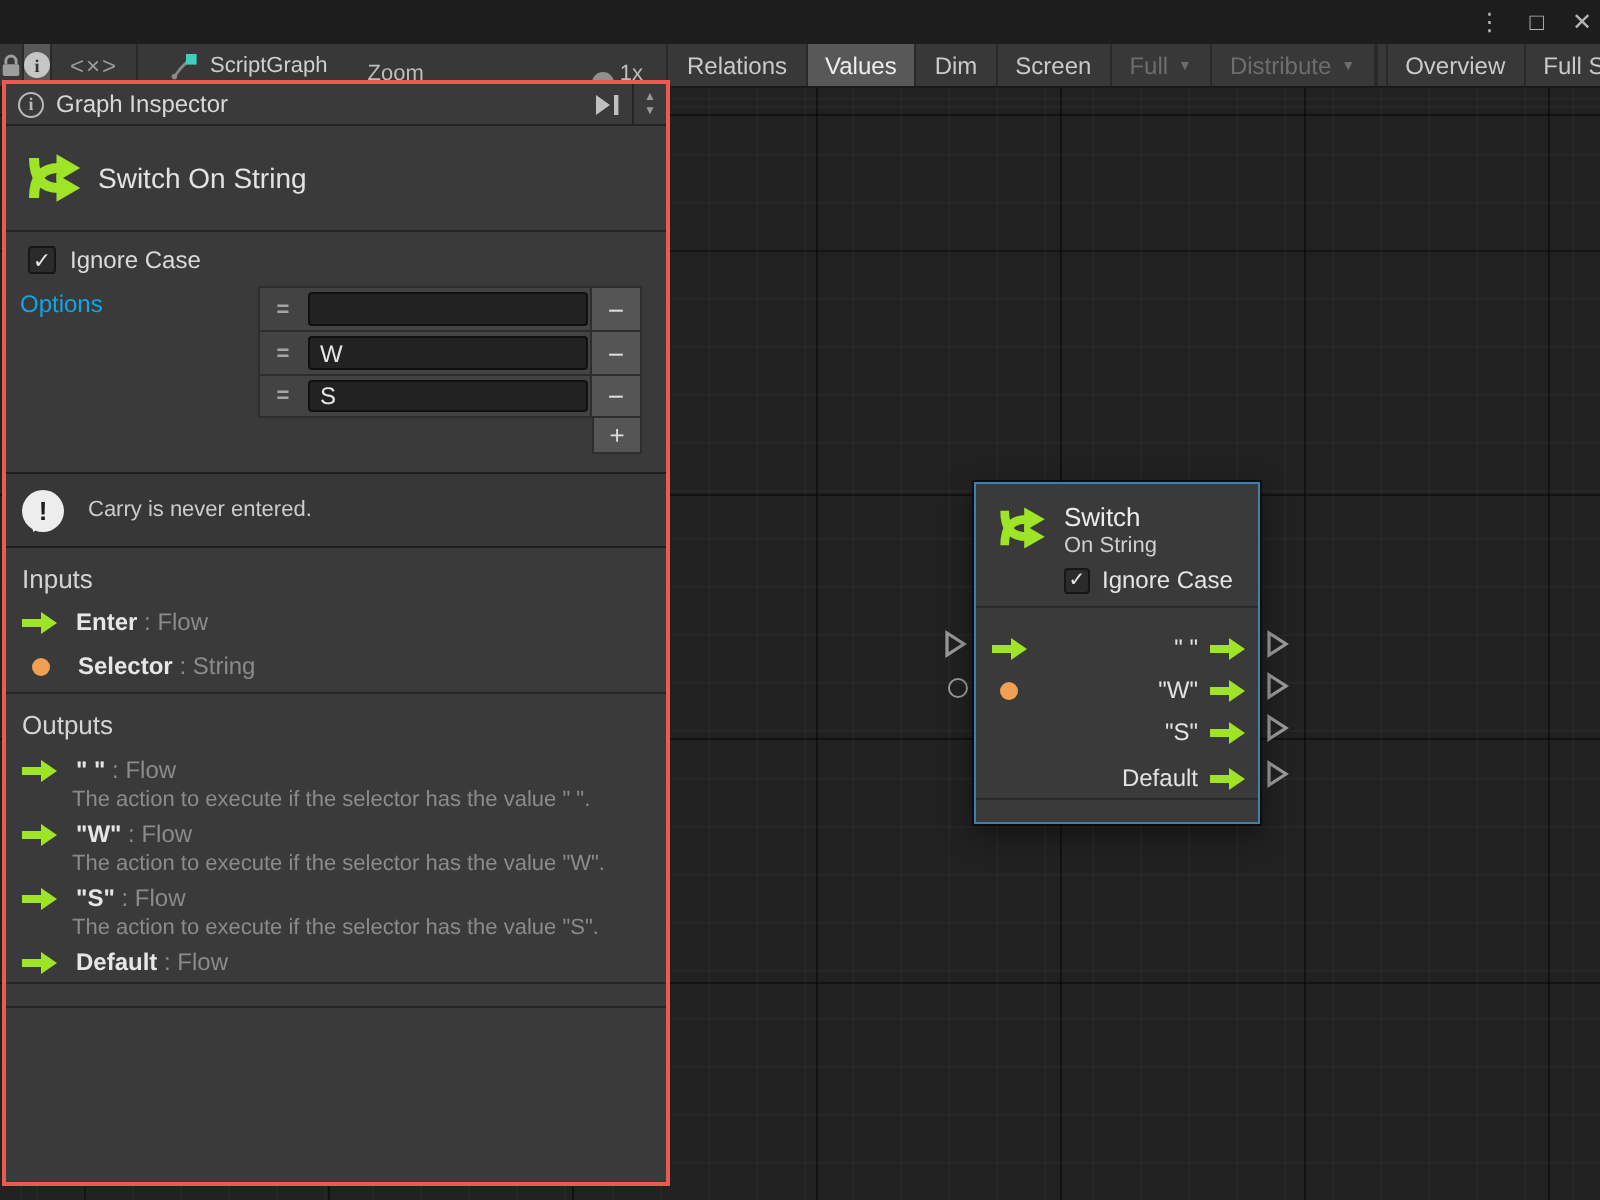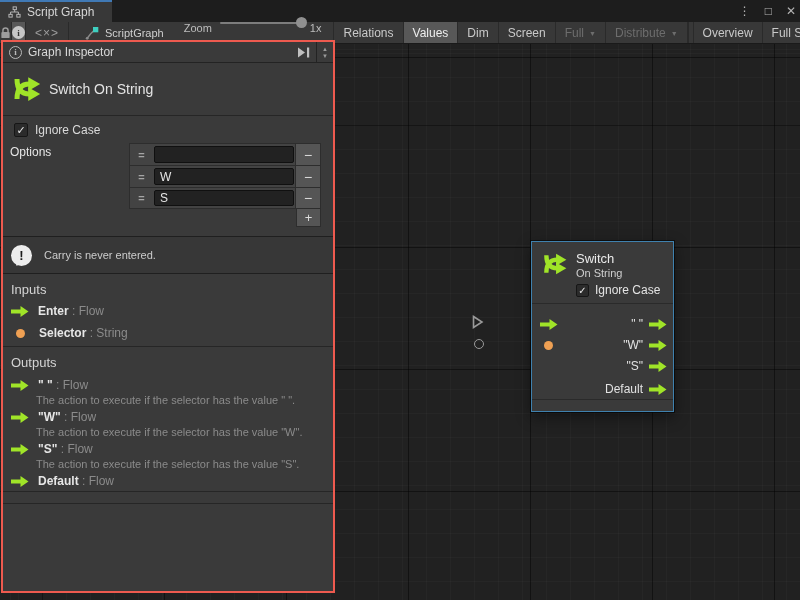--- a/index.html
+++ b/index.html
@@ -20,38 +20,38 @@
   
   .toolbar { position:absolute; left:0; top:22px; width:800px; height:22px; background:#383838;
              border-bottom:1px solid #1a1a1a; display:flex; align-items:stretch; font-size:12px; }
   .tbtn { display:flex; align-items:center; justify-content:center; padding:0 9px;
           border-right:1px solid #2a2a2a; color:#c9c9c9; white-space:nowrap; }
   .tbtn.icon-btn { width:24px; padding:0; }
   .tbtn.active { background:#585858; color:#eee; }
   .tbtn.disabled { color:#6d6d6d; }
   .dd-arrow { font-size:7px; margin-left:5px; margin-top:2px; }
   .crumb { display:flex; align-items:center; gap:6px; padding:0 10px 0 16px; color:#cfcfcf; font-size:11px; }
-  .zoomctl { display:flex; align-items:flex-start; gap:8px; padding:0 10px; color:#bdbdbd; font-size:11px; }
+  .zoomctl { display:flex; align-items:flex-end; gap:8px; padding:0 10px; color:#bdbdbd; font-size:11px; }
   .ztrack { position:relative; width:82px; height:2px; background:#7d7d7d; border-radius:1px; }
   .zknob { position:absolute; right:-5px; top:-5px; width:11px; height:11px; border-radius:50%; background:#909090; }
   .tb-group { display:flex; margin-left:2px; }
   .gap { width:5px; border-right:none; }
 
   
   .canvas { position:absolute; left:0; top:44px; width:800px; height:556px; background-color:#212121;
     background-image:
       repeating-linear-gradient(to right, rgba(0,0,0,.45) 0 1px, transparent 1px 122px),
       repeating-linear-gradient(to bottom, rgba(0,0,0,.45) 0 1px, transparent 1px 122px),
       repeating-linear-gradient(to right, rgba(255,255,255,.022) 0 1px, transparent 1px 24px),
       repeating-linear-gradient(to bottom, rgba(255,255,255,.022) 0 1px, transparent 1px 24px);
     background-position: 42px 0, 0 81px, 18px 0, 0 9px; }
 
   
   .node { position:absolute; left:487px; top:197px; width:143px; height:171px; background:#3a3a3a;
-          border:1px solid #3f81ae; box-shadow:0 0 0 1px rgba(0,0,0,.55), 0 5px 14px rgba(0,0,0,.45);margin-left:44px; }
+          border:1px solid #3f81ae; box-shadow:0 0 0 1px rgba(0,0,0,.55), 0 5px 14px rgba(0,0,0,.45); }
   .node-header { position:relative; height:62px; border-bottom:1px solid #2a2a2a; }
   .node-icon { position:absolute; left:10px; top:9px; }
   .node-title { position:absolute; left:44px; top:9px; color:#eaeaea; font-size:13px; }
   .node-subtitle { position:absolute; left:44px; top:25px; color:#cfcfcf; font-size:11px; }
   .node-check { position:absolute; left:44px; top:41px; display:flex; align-items:center; gap:6px;
                 color:#e4e4e4; font-size:12px; }
   .ports { position:absolute; left:0; top:63px; width:100%; }
   .port-row { position:absolute; left:0; width:100%; height:20px; display:flex; align-items:center; }
   .port-left { position:absolute; left:8px; display:flex; align-items:center; }
   .port-right { position:absolute; right:6px; display:flex; align-items:center; gap:6px; }
@@ -79,21 +79,21 @@
   .insp-title { position:absolute; left:46px; top:17px; color:#e3e3e3; font-size:14px; }
 
   .checkbox { width:14px; height:14px; background:#2b2b2b; border:1px solid #161616; border-radius:2px;
               display:flex; align-items:center; justify-content:center; color:#e8e8e8; font-size:11px;
               font-weight:bold; }
   .checkbox.small { width:13px; height:13px; font-size:10px; }
 
   .props-block { position:absolute; left:0; top:75px; width:100%; height:120px; border-bottom:1px solid #1f1f1f; }
   .ignore-row { position:absolute; left:11px; top:6px; display:flex; align-items:center; gap:7px;
                 color:#dadada; font-size:12px; }
-  .options-label { position:absolute; left:7px; top:28px; color:#e5e5e5; font-size:12px; }
+  .options-label { position:absolute; left:7px; top:28px; color:#0ea5e9; font-size:12px; }
   .opt-list { position:absolute; left:126px; top:26px; width:192px; }
   .opt-row { display:flex; height:22px; align-items:stretch; background:#434343; border:1px solid #2d2d2d;
              border-bottom:none; }
   .opt-row:nth-child(3) { border-bottom:1px solid #2d2d2d; }
   .opt-handle { width:23px; display:flex; align-items:center; justify-content:center; color:#a5a5a5;
                 font-weight:bold; font-size:11px; letter-spacing:0; }
   .opt-field { flex:1; margin:2px 1px; background:#222; border:1px solid #101010; border-radius:2px;
                color:#e6e6e6; font-size:12px; padding:0 5px; font-family:inherit; outline:none; min-width:0; }
   .opt-minus { width:25px; background:#555; border:none; border-left:1px solid #2d2d2d; color:#ddd;
                font-size:14px; display:flex; align-items:center; justify-content:center; }
@@ -138,29 +138,20 @@
       <polygon points="13,2.5 22.5,8 13,13.5" fill="#a0e428"></polygon>
       <path d="M4 4 C4 13, 8 16, 14 16" fill="none" stroke="#a0e428" stroke-width="4"></path>
       <polygon points="13,10.5 22.5,16 13,21.5" fill="#a0e428"></polygon>
     </g>
   </defs>
 </svg>
 
 <div class="screen">
 
   <div class="tabbar">
-    <div class="tab">
-      <svg width="13" height="12" viewBox="0 0 14 12">
-        <rect x="5.5" y="0.5" width="3.5" height="3" fill="none" stroke="#bdbdbd"></rect>
-        <rect x="1" y="8.5" width="3.5" height="3" fill="none" stroke="#bdbdbd"></rect>
-        <rect x="9.5" y="8.5" width="3.5" height="3" fill="none" stroke="#bdbdbd"></rect>
-        <path d="M7.2 3.5 V6 M2.8 8.5 V6 H11.2 V8.5" fill="none" stroke="#bdbdbd"></path>
-      </svg>
-      <span>Script Graph</span>
-    </div>
     <div class="win-controls">
       <span>⋮</span>
       <span>□</span>
       <span>✕</span>
     </div>
   </div>
 
   <div class="toolbar">
     <div class="tbtn icon-btn">
       <svg width="11" height="12" viewBox="0 0 12 13">

